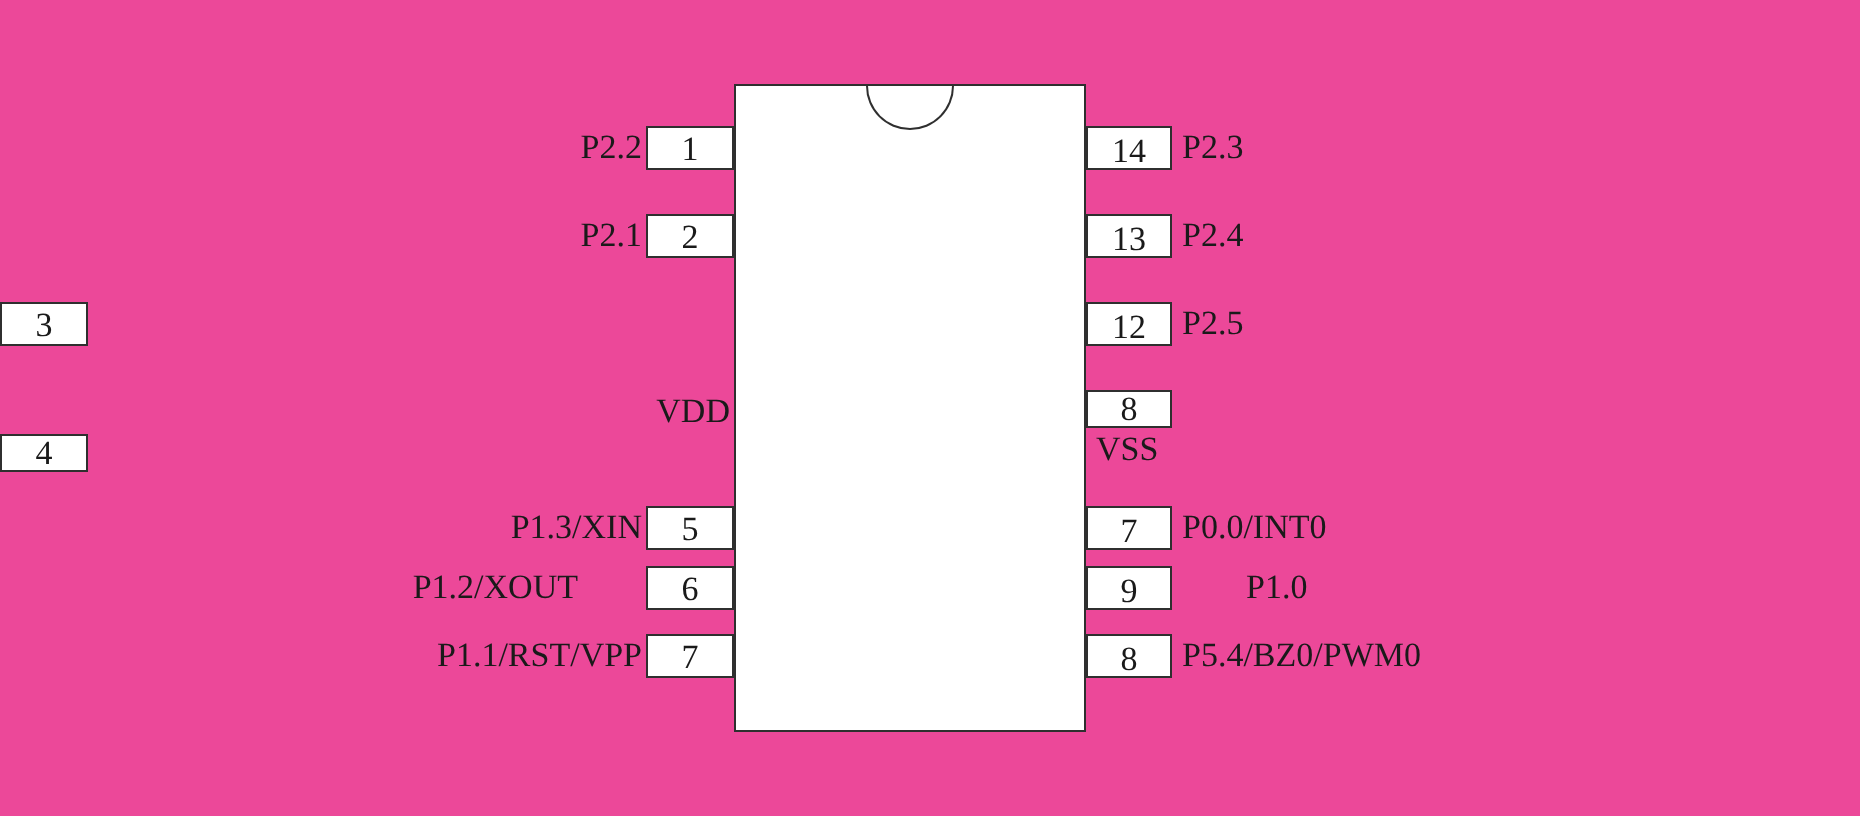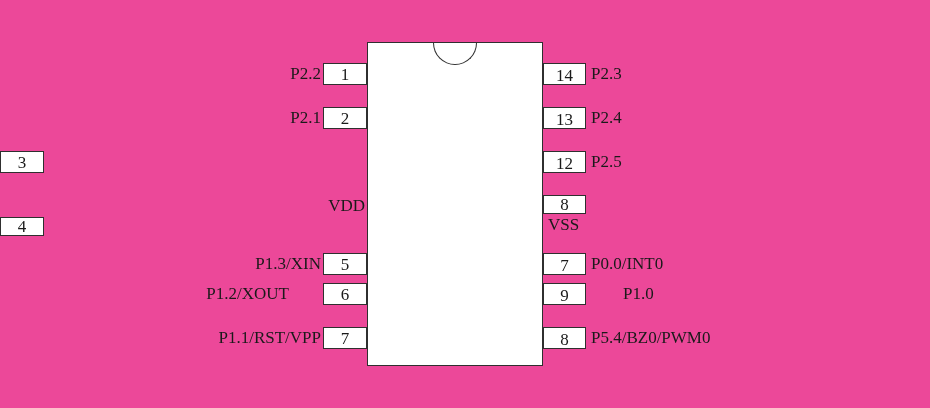--- a/index.html
+++ b/index.html
@@ -71,21 +71,21 @@
     text-align: left;
     padding-left: 5px;
   }
   
   .r0 { top: 63px; }
   .r1 { top: 107px; }
   .r2 { top: 151px; }
   .r3 { top: 195px; flex-direction: column; }
   .r4 { top: 253px; }
   .r5 { top: 283px; gap: 32px; }
-  .r6 { top: 327px; }
+  .r6 { top: 317px; }
 </style>
 </head>
 <body>
 
 <div class="canvas">
 
   <div class="ic-body">
     <div class="notch"></div>
   </div>
 

